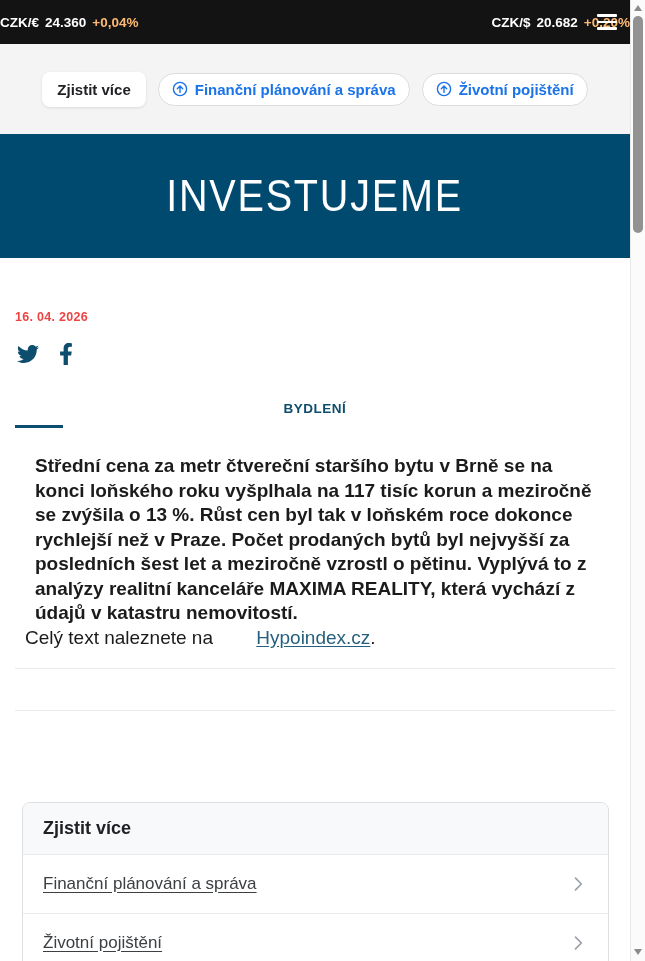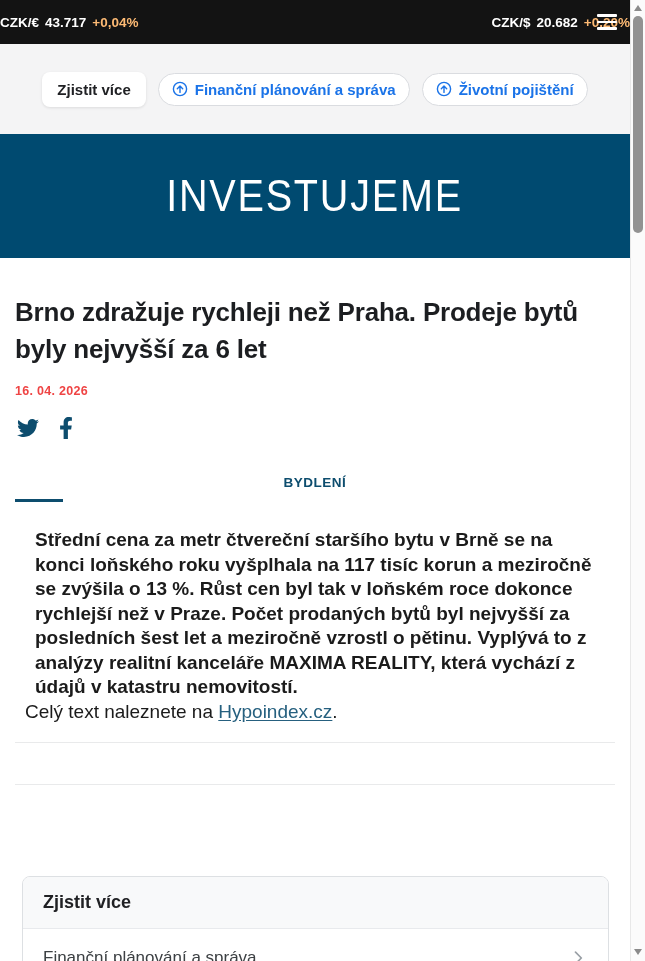--- a/index.html
+++ b/index.html
@@ -60,21 +60,21 @@
   .social a { display:block; line-height:0; }
   .category-wrap { margin:34px 15px 0;text-align:center; }
   .category { display:inline-block; font-size:13.5px; font-weight:700; color:#0d4d6e; letter-spacing:.5px; cursor:pointer; text-decoration:none; }
   .cat-underline { width:48px; height:3px; background:#0d4d6e; margin-top:8px; }
 
   .lead {
     margin:26px 25px 0; font-family:Liberation Sans, sans-serif;
     font-size:19px; line-height:24.5px; color:#1b1b1b;
   }
   .lead strong { display:block; margin:0 10px; font-weight:700; }
-  .outro-link { color:#26607f; text-decoration:underline; text-underline-offset:2px; }
+  .outro-link { color:#26607f; text-decoration:underline; text-underline-offset:2px;margin-left:38px; }
 
   .divider { border:none; border-top:1px solid #e9eaeb; margin:0 15px; }
   .divider-1 { margin-top:18px; }
   .divider-2 { margin-top:41px; }
 
   
   .more-card {
     margin:91px 21px 0 22px; width:587px;
     border:1px solid #dde0e3; border-radius:8px; overflow:hidden; background:#fff;
   }
@@ -113,21 +113,21 @@
   }
 </style>
 </head>
 <body>
 
 <div class="page">
 
   <header class="topbar">
     <div class="ticker-group">
       <span class="ticker-pair">CZK/€</span>
-      <span class="ticker-value">43.717</span>
+      <span class="ticker-value">24.360</span>
       <span class="ticker-change">+0,04%</span>
     </div>
     <div class="ticker-group">
       <span class="ticker-pair">CZK/$</span>
       <span class="ticker-value">20.682</span>
       <span class="ticker-change">+0,20%</span>
     </div>
     <button class="menu-btn">
       <span class="menu-bar"></span>
       <span class="menu-bar"></span>
@@ -155,21 +155,20 @@
       </span>
       <span>Životní pojištění</span>
     </button>
   </nav>
 
   <div class="banner">
     <div class="logo">INVESTUJEME</div>
   </div>
 
   <main class="content">
-    <h1 class="title">Brno zdražuje rychleji než Praha. Prodeje bytů byly nejvyšší za 6 let</h1>
     <div class="date">16. 04. 2026</div>
 
     <div class="social">
       <a href="#">
         <span>
           <svg width="26" height="22" viewBox="0 0 512 512" fill="#0d4d6e">
               <path d="M459.37 151.716c.325 4.548.325 9.097.325 13.645 0 138.72-105.583 298.558-298.558 298.558-59.452 0-114.68-17.219-161.137-47.106 8.447.974 16.568 1.299 25.34 1.299 49.055 0 94.213-16.568 130.274-44.832-46.132-.975-84.792-31.188-98.112-72.772 6.498.974 12.995 1.624 19.818 1.624 9.421 0 18.843-1.3 27.614-3.573-48.081-9.747-84.143-51.98-84.143-102.985v-1.299c13.969 7.797 30.214 12.67 47.431 13.319-28.264-18.843-46.781-51.005-46.781-87.391 0-19.492 5.197-37.36 14.294-52.954 51.655 63.675 129.3 105.258 216.365 109.807-1.624-7.797-2.599-15.918-2.599-24.04 0-57.828 46.782-104.934 104.934-104.934 30.213 0 57.502 12.67 76.67 33.137 23.715-4.548 46.456-13.32 66.599-25.34-7.798 24.366-24.366 44.833-46.132 57.827 21.117-2.273 41.584-8.122 60.426-16.243-14.292 20.791-32.161 39.308-52.628 54.253z"></path>
             </svg>
         </span>
       </a>

